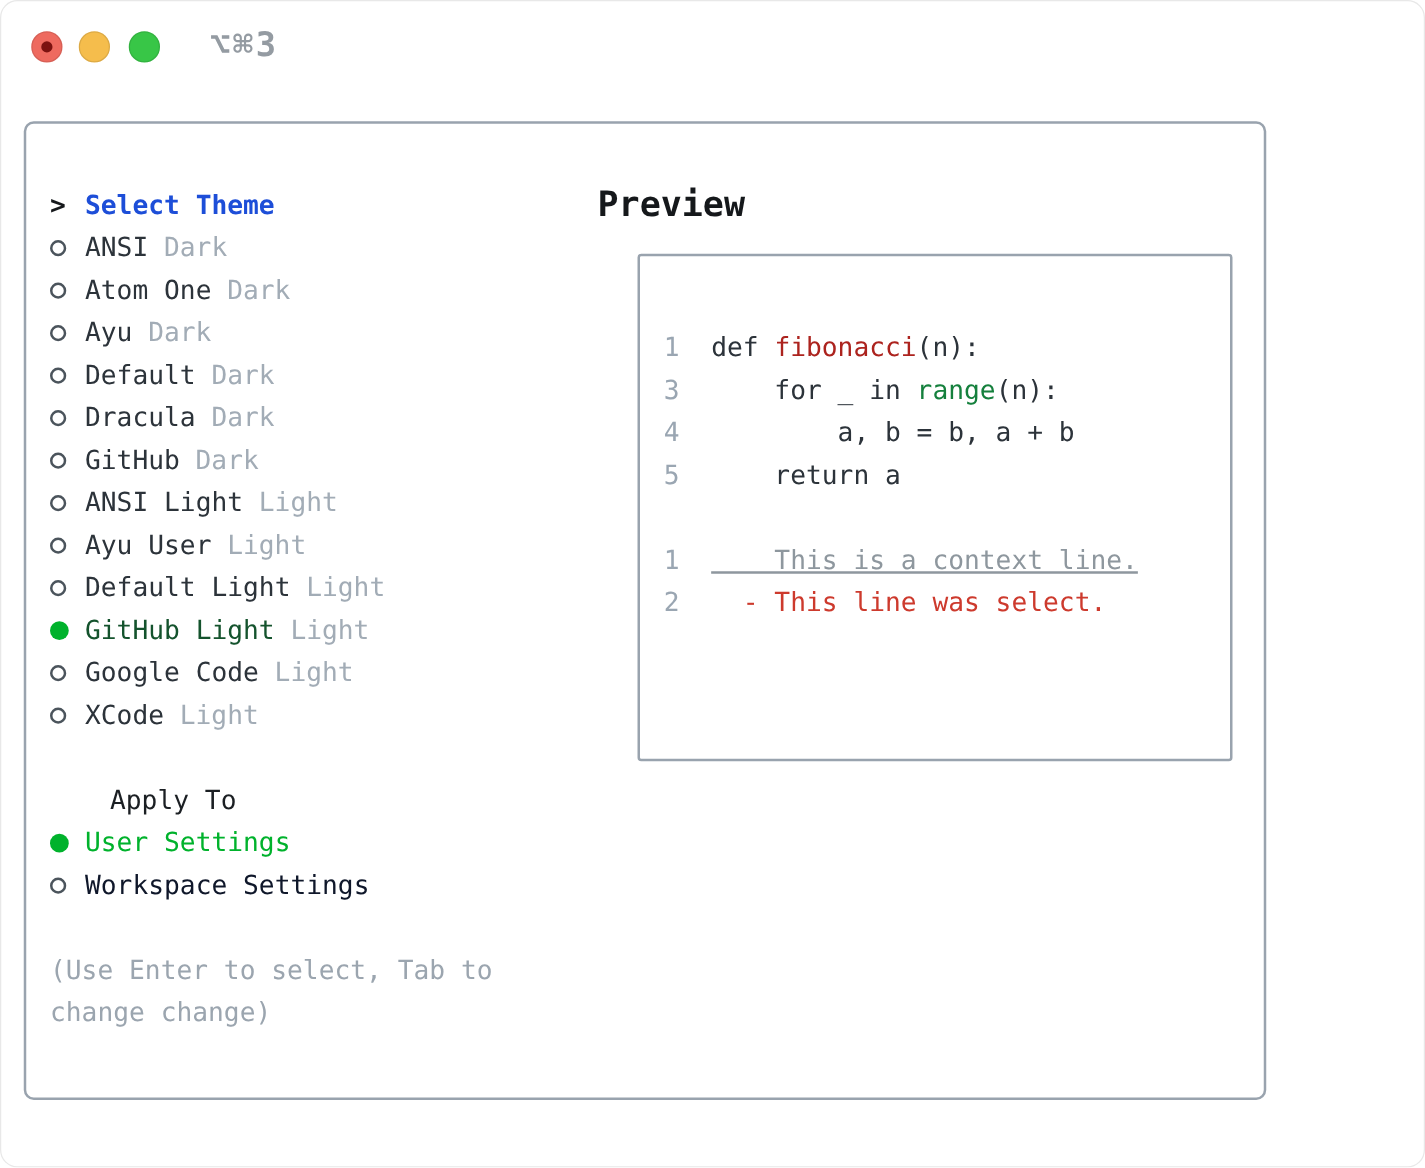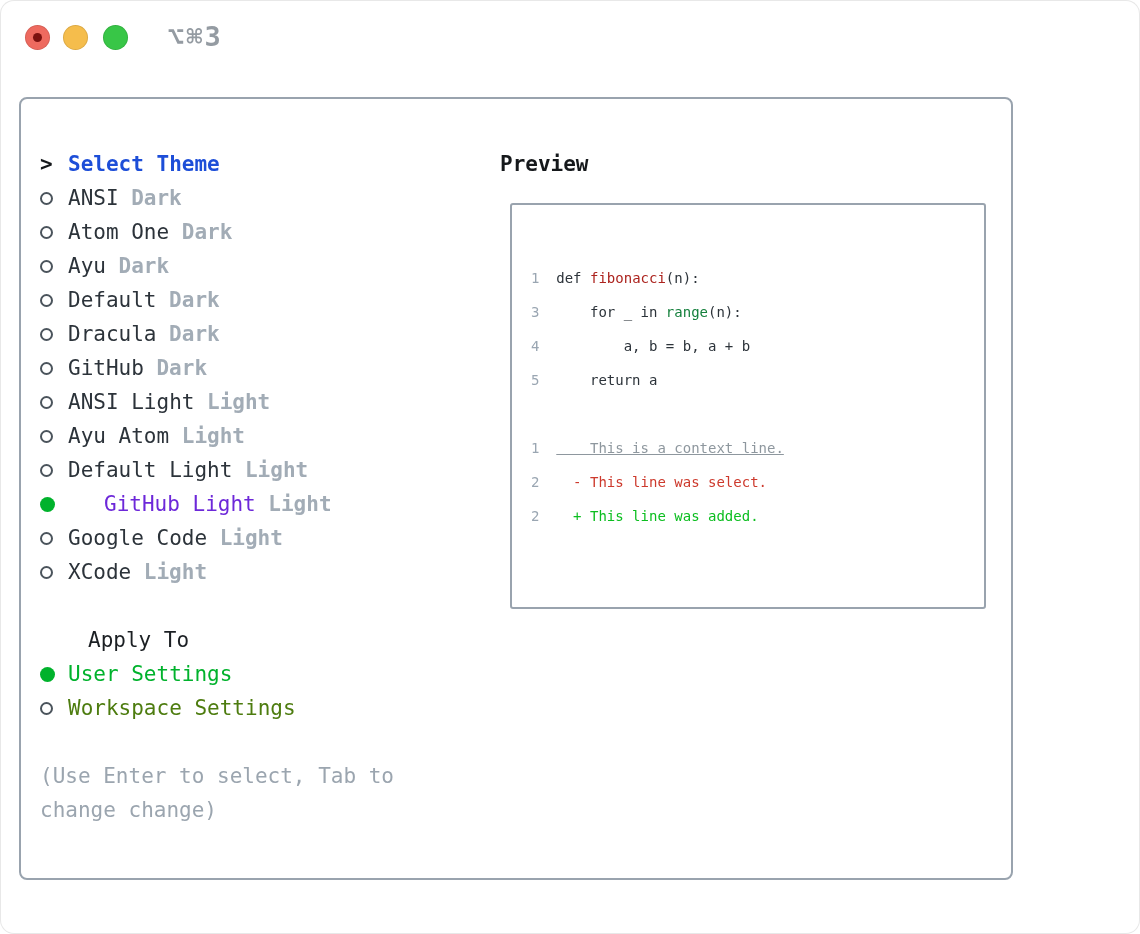--- a/index.html
+++ b/index.html
@@ -42,39 +42,39 @@
   }
   .cell-dot { width:28px; display:flex; align-items:center; }
   .caret { font-weight:bold; color:#15181b; font-size:21px; }
   .radio {
     width:13px; height:13px; border-radius:50%;
     border:2px solid #4b545c; background:transparent;
   }
   .radio.on { border:0; width:15px; height:15px; background:#00b22c; }
   .header-label { font-weight:bold; color:#1d4ed8; }
   .theme-name { color:#2c333a; }
-  .theme-name.selected { color:#6d28d9;margin-left:36px; }
-  .tag { color:#a2acb6; margin-left:0.6em;font-weight:bold; }
+  .theme-name.selected { color:#14532d; }
+  .tag { color:#a2acb6; margin-left:0.6em; }
   .apply-header { color:#1b1f23;margin-left:20px; }
-  .apply-label { color:#4d7c0f; }
+  .apply-label { color:#0f172a; }
   .apply-label.selected { color:#00b22c; }
   .hint-line { color:#9ba5af; }
   .blank { height:34px; }
 
   
   .preview-title {
-    position:absolute; left:479px; top:48px; height:34px; line-height:34px;
-    font-size:21px; font-weight:bold; color:#15181b;
+    position:absolute; left:457px; top:48px; height:34px; line-height:34px;
+    font-size:28px; font-weight:bold; color:#15181b;
   }
   .preview-box {
     position:absolute; left:489px; top:104px; width:476px; height:406px;
     border:2px solid #99a3ae; border-radius:3px; background:#fff;
     padding:56px 0 0 19px; overflow:hidden;
   }
-  .code-row { height:34px; line-height:34px; font-size:14px; white-space:pre; }
+  .code-row { height:34px; line-height:34px; font-size:21px; white-space:pre; }
   .ln { display:inline-block; width:1ch; margin-right:2ch; color:#9aa6b2; }
   .seg-plain   { color:#2c333a; }
   .seg-fn      { color:#ac231e; }
   .seg-num     { color:#0f7e81; }
   .seg-builtin { color:#15803d; }
   .seg-ctx     { color:#8e979e;text-decoration:underline; }
   .seg-del     { color:#cd3a2d; }
   .seg-add     { color:#0cbe20; }
 </style>
 </head>
@@ -100,21 +100,21 @@
       </div>
 
       <div id="theme-list">
           <div class="row"><span class="cell-dot"><span class="radio"></span></span><span class="theme-name">ANSI</span><span class="tag">Dark</span></div>
           <div class="row"><span class="cell-dot"><span class="radio"></span></span><span class="theme-name">Atom One</span><span class="tag">Dark</span></div>
           <div class="row"><span class="cell-dot"><span class="radio"></span></span><span class="theme-name">Ayu</span><span class="tag">Dark</span></div>
           <div class="row"><span class="cell-dot"><span class="radio"></span></span><span class="theme-name">Default</span><span class="tag">Dark</span></div>
           <div class="row"><span class="cell-dot"><span class="radio"></span></span><span class="theme-name">Dracula</span><span class="tag">Dark</span></div>
           <div class="row"><span class="cell-dot"><span class="radio"></span></span><span class="theme-name">GitHub</span><span class="tag">Dark</span></div>
           <div class="row"><span class="cell-dot"><span class="radio"></span></span><span class="theme-name">ANSI Light</span><span class="tag">Light</span></div>
-          <div class="row"><span class="cell-dot"><span class="radio"></span></span><span class="theme-name">Ayu Atom</span><span class="tag">Light</span></div>
+          <div class="row"><span class="cell-dot"><span class="radio"></span></span><span class="theme-name">Ayu User</span><span class="tag">Light</span></div>
           <div class="row"><span class="cell-dot"><span class="radio"></span></span><span class="theme-name">Default Light</span><span class="tag">Light</span></div>
           <div class="row"><span class="cell-dot"><span class="radio on"></span></span><span class="theme-name selected">GitHub Light</span><span class="tag">Light</span></div>
           <div class="row"><span class="cell-dot"><span class="radio"></span></span><span class="theme-name">Google Code</span><span class="tag">Light</span></div>
           <div class="row"><span class="cell-dot"><span class="radio"></span></span><span class="theme-name">XCode</span><span class="tag">Light</span></div>
         </div>
 
       <div class="row blank"></div>
 
       <div class="row">
         <span class="cell-dot"></span>
@@ -140,18 +140,17 @@
       <div id="code-lines">
           <div class="code-row"><span class="ln">1</span><span class="seg-plain">def </span><span class="seg-fn">fibonacci</span><span class="seg-plain">(n):</span></div>
           <div class="code-row"><span class="ln">3</span><span class="seg-plain">    for _ in </span><span class="seg-builtin">range</span><span class="seg-plain">(n):</span></div>
           <div class="code-row"><span class="ln">4</span><span class="seg-plain">        a, b = b, a + b</span></div>
           <div class="code-row"><span class="ln">5</span><span class="seg-plain">    return a</span></div>
         </div>
       <div class="code-row"></div>
       <div id="diff-lines">
           <div class="code-row"><span class="ln">1</span><span class="seg-ctx">    This is a context line.</span></div>
           <div class="code-row"><span class="ln">2</span><span class="seg-del">  - This line was select.</span></div>
-          <div class="code-row"><span class="ln">2</span><span class="seg-add">  + This line was added.</span></div>
         </div>
     </div>
 
   </div>
 </div>
 
 </body></html>

